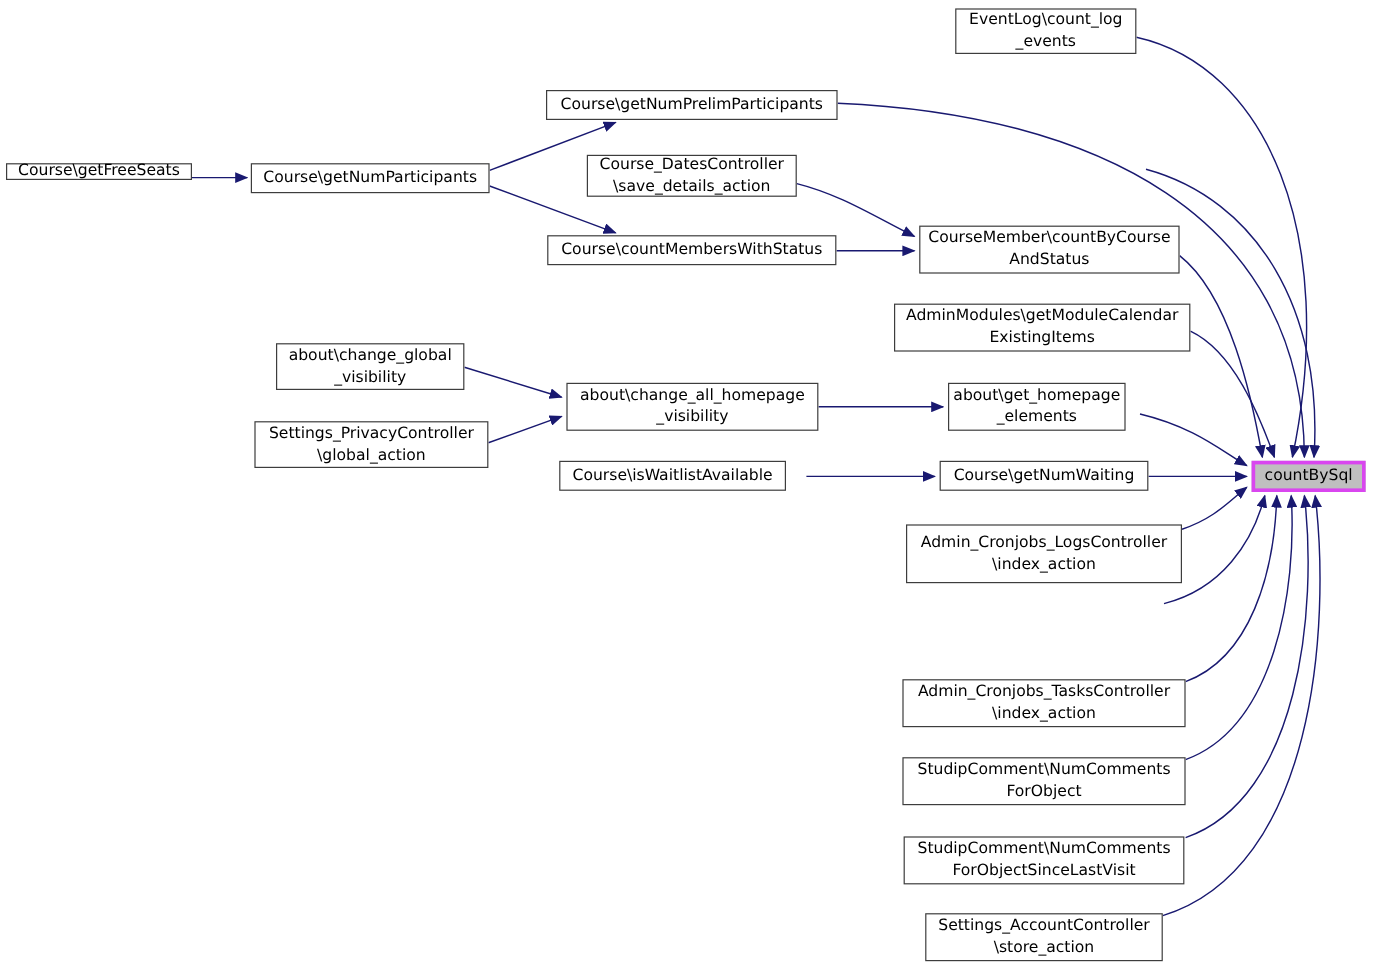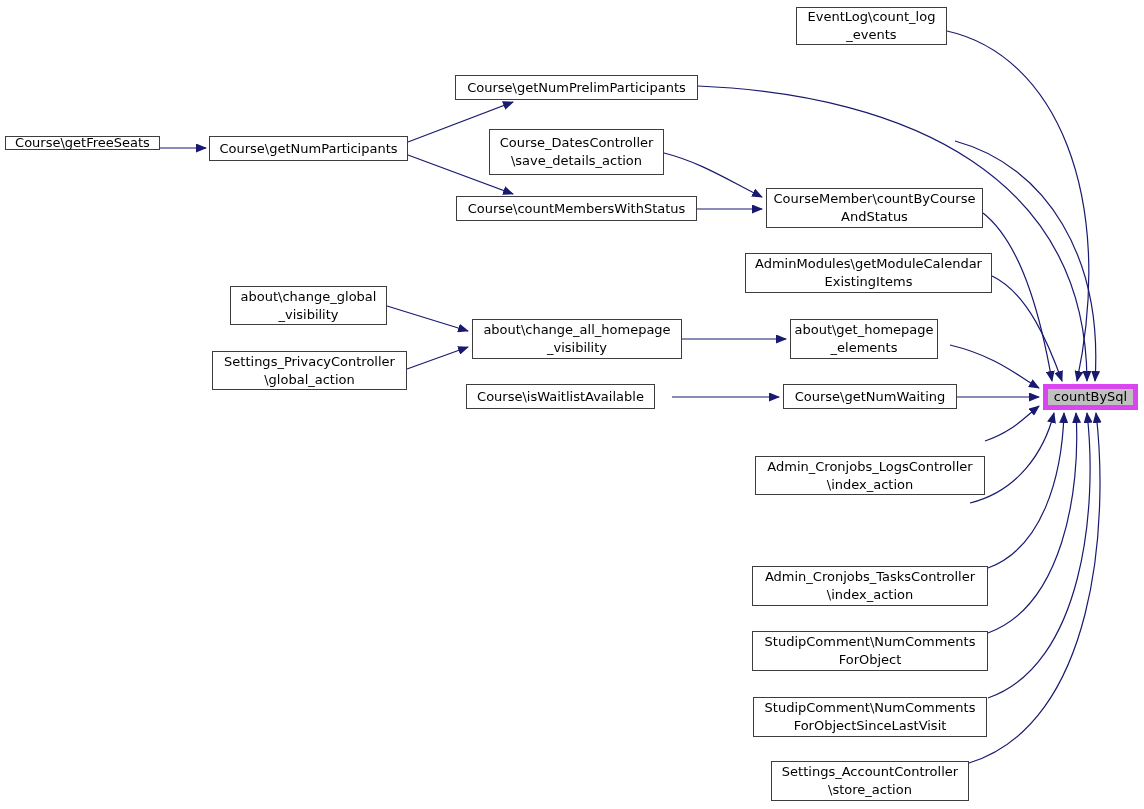--- a/index.html
+++ b/index.html
@@ -32,21 +32,21 @@
     background: #ffffff;
     border: 1px solid #3d3d3d;
     color: #000000;
     font-size: 13px;
     line-height: 1.38;
     white-space: pre-line;
     cursor: pointer;
   }
   .node.highlight {
     background: #bfbfbf;
-    border: 5px solid #d946ef;
+    border: 3px solid #d946ef;
     cursor: default;
   }
   .edge {
     fill: none;
     stroke: #191970;
     stroke-width: 1.2;
   }
 </style>
 </head>
 <body>
@@ -82,39 +82,39 @@
     <path class="edge" d="M988,633 C1062,606 1081,492 1076,413" marker-end="url(#arrow)"></path>
     <path class="edge" d="M988,698 C1083,665 1098,508 1087,413" marker-end="url(#arrow)"></path>
     <path class="edge" d="M969,763 C1096,724 1109,522 1096,413" marker-end="url(#arrow)"></path>
   </svg>
 
   <div class="node" style="left:796px;top:7px;width:151px;height:38px">EventLog\count_log
 _events</div>
   <div class="node" style="left:455px;top:75px;width:243px;height:25px">Course\getNumPrelimParticipants</div>
   <div class="node" style="left:5px;top:136px;width:155px;height:14px">Course\getFreeSeats</div>
   <div class="node" style="left:209px;top:136px;width:199px;height:25px">Course\getNumParticipants</div>
-  <div class="node" style="left:489px;top:129px;width:175px;height:46px">Course_DatesController
+  <div class="node" style="left:489px;top:129px;width:175px;height:35px">Course_DatesController
 \save_details_action</div>
   <div class="node" style="left:456px;top:196px;width:241px;height:25px">Course\countMembersWithStatus</div>
   <div class="node" style="left:766px;top:188px;width:217px;height:40px">CourseMember\countByCourse
 AndStatus</div>
   <div class="node" style="left:745px;top:253px;width:247px;height:40px">AdminModules\getModuleCalendar
 ExistingItems</div>
   <div class="node" style="left:230px;top:286px;width:157px;height:39px">about\change_global
 _visibility</div>
   <div class="node" style="left:212px;top:351px;width:195px;height:39px">Settings_PrivacyController
 \global_action</div>
   <div class="node" style="left:472px;top:319px;width:210px;height:40px">about\change_all_homepage
 _visibility</div>
   <div class="node" style="left:790px;top:319px;width:148px;height:40px">about\get_homepage
 _elements</div>
   <div class="node" style="left:466px;top:384px;width:189px;height:25px">Course\isWaitlistAvailable</div>
   <div class="node" style="left:783px;top:384px;width:174px;height:25px">Course\getNumWaiting</div>
   <div class="node highlight" style="left:1043px;top:384px;width:95px;height:26px">countBySql</div>
-  <div class="node" style="left:755px;top:456px;width:230px;height:39px">Admin_Cronjobs_LogsController
+  <div class="node" style="left:755px;top:437px;width:230px;height:49px">Admin_Cronjobs_LogsController
 \index_action</div>
   <div class="node" style="left:752px;top:566px;width:236px;height:40px">Admin_Cronjobs_TasksController
 \index_action</div>
   <div class="node" style="left:752px;top:631px;width:236px;height:40px">StudipComment\NumComments
 ForObject</div>
   <div class="node" style="left:753px;top:697px;width:234px;height:40px">StudipComment\NumComments
 ForObjectSinceLastVisit</div>
   <div class="node" style="left:771px;top:761px;width:198px;height:40px">Settings_AccountController
 \store_action</div>
 

